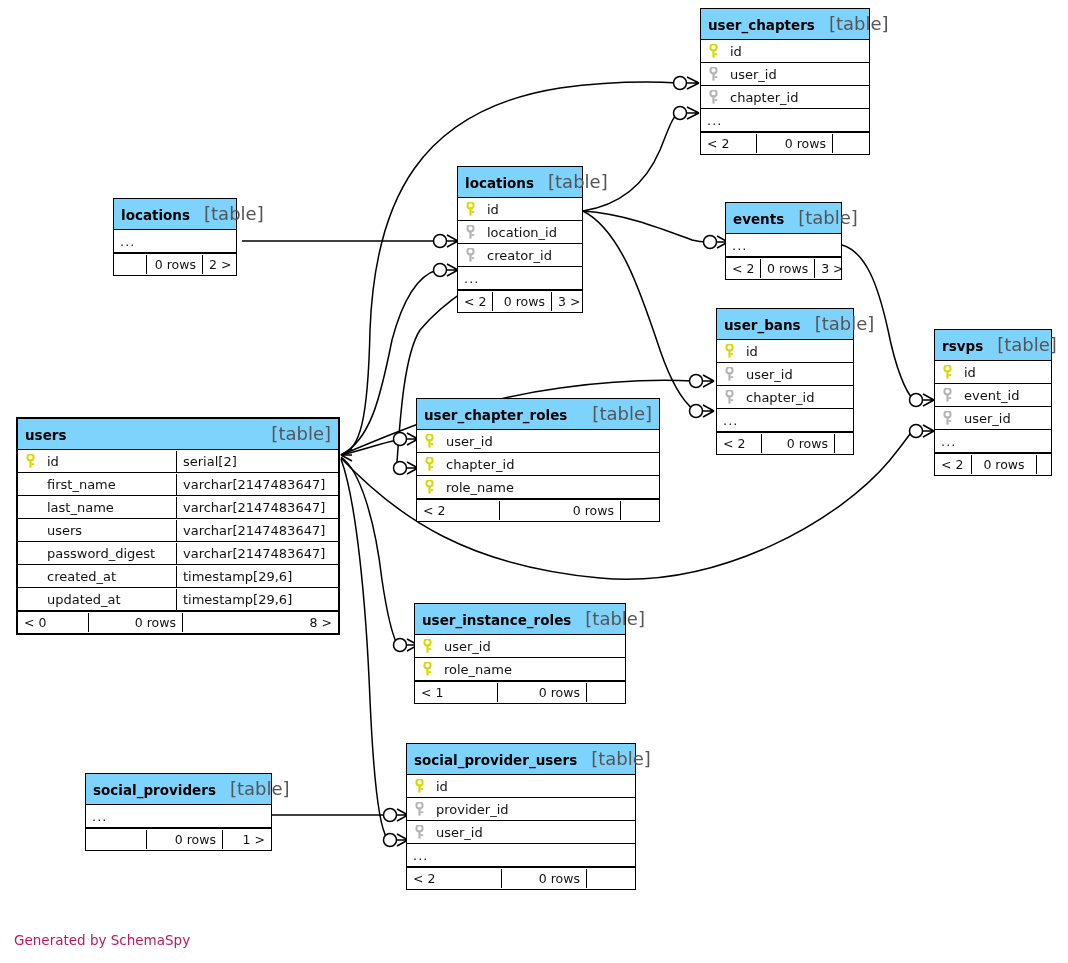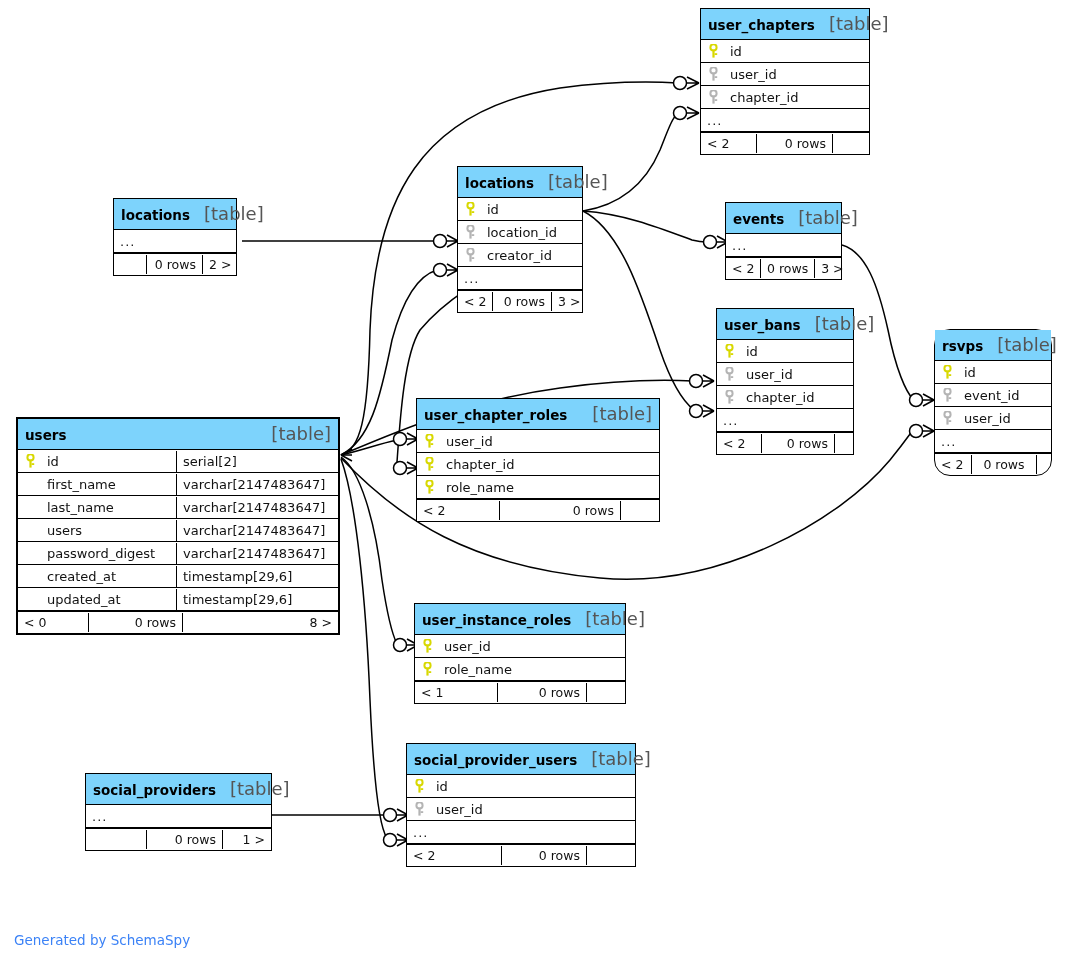--- a/index.html
+++ b/index.html
@@ -117,21 +117,21 @@
   }
   .foot .f-left  { flex: 0 0 auto; text-align: left; }
   .foot .f-mid   { flex: 1 1 auto; text-align: right; border-left: 1.6px solid #000; border-right: 1.6px solid #000;}
   .foot .f-right { flex: 0 0 auto; text-align: right; }
 
   #credit {
     position: absolute;
     left: 14px;
     top: 932px;
     font-size: 13.5px;
-    color: #3b82f6;
+    color: #be185d;
     text-align: right;
   }
 </style>
 </head>
 <body>
 
 <div id="canvas">
 
   <svg id="edges" viewBox="0 0 1068 963" xmlns="http://www.w3.org/2000/svg">
     <defs>
@@ -358,21 +358,21 @@
     <div class="row dots">
       <span class="cname">...</span>
     </div>
     <div class="foot">
       <div class="f-left" style="width:44px;">&lt; 2</div>
       <div class="f-mid">0 rows</div>
       <div class="f-right" style="width:18px;"></div>
     </div>
   </div>
 
-  <div class="tbl" style="left:934px; top:329px; width:118px;border-radius:16px;">
+  <div class="tbl" style="left:934px; top:329px; width:118px;">
     <div class="thead center">
       <span class="tname">rsvps</span>
       <span class="ttag">[table]</span>
     </div>
     <div class="row">
       <span class="keyicon"><svg viewBox="0 0 13 15">
             <circle cx="6.5" cy="3.4" r="3.1" fill="none" stroke="#d8d800" stroke-width="2"></circle>
             <rect x="5.4" y="5.6" width="2.2" height="8" fill="#d8d800"></rect>
             <rect x="7.6" y="9.2" width="2.6" height="1.8" fill="#d8d800"></rect>
           </svg></span>
@@ -531,20 +531,28 @@
             <rect x="7.6" y="9.2" width="2.6" height="1.8" fill="#d8d800"></rect>
           </svg></span>
       <span class="cname">id</span>
     </div>
     <div class="row">
       <span class="keyicon"><svg viewBox="0 0 13 15">
             <circle cx="6.5" cy="3.4" r="3.1" fill="none" stroke="#b4b4b4" stroke-width="2"></circle>
             <rect x="5.4" y="5.6" width="2.2" height="8" fill="#b4b4b4"></rect>
             <rect x="7.6" y="9.2" width="2.6" height="1.8" fill="#b4b4b4"></rect>
           </svg></span>
+      <span class="cname">provider_id</span>
+    </div>
+    <div class="row">
+      <span class="keyicon"><svg viewBox="0 0 13 15">
+            <circle cx="6.5" cy="3.4" r="3.1" fill="none" stroke="#b4b4b4" stroke-width="2"></circle>
+            <rect x="5.4" y="5.6" width="2.2" height="8" fill="#b4b4b4"></rect>
+            <rect x="7.6" y="9.2" width="2.6" height="1.8" fill="#b4b4b4"></rect>
+          </svg></span>
       <span class="cname">user_id</span>
     </div>
     <div class="row dots">
       <span class="cname">...</span>
     </div>
     <div class="foot">
       <div class="f-left" style="width:94px;">&lt; 2</div>
       <div class="f-mid">0 rows</div>
       <div class="f-right" style="width:48px;"></div>
     </div>

